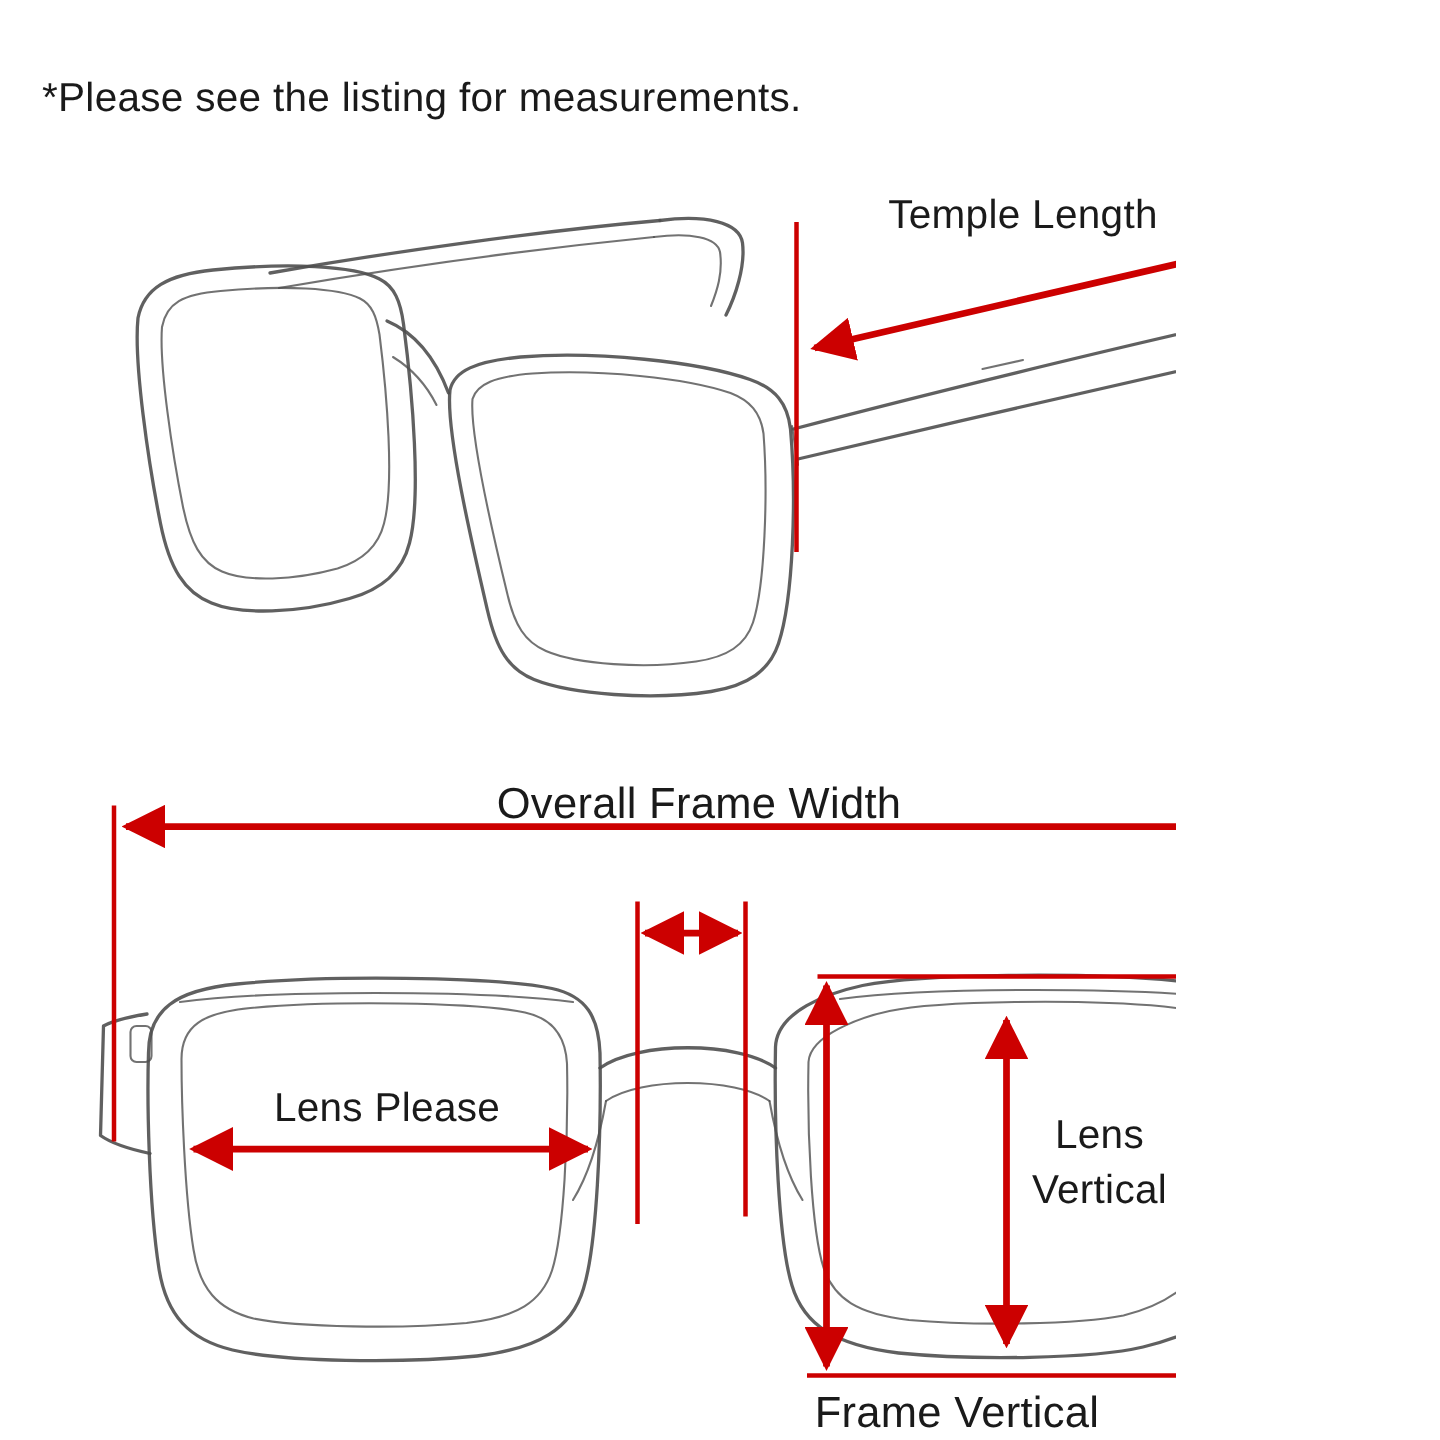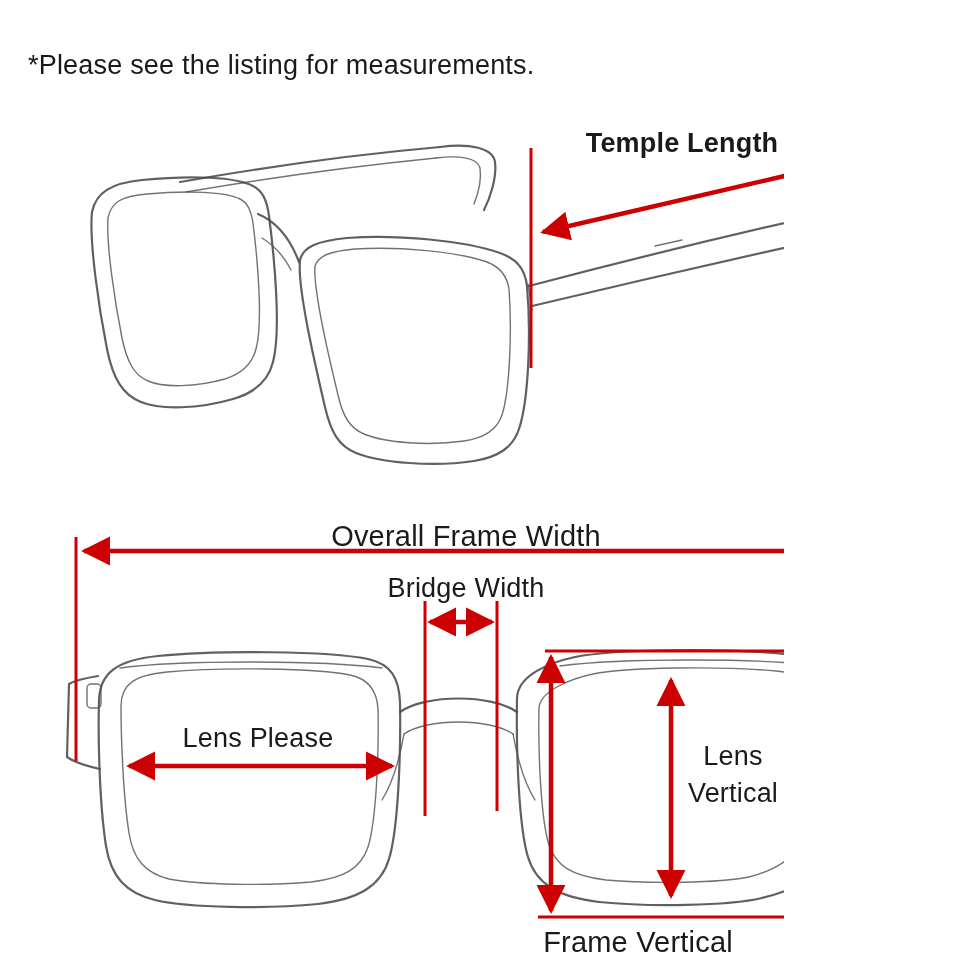--- a/index.html
+++ b/index.html
@@ -26,21 +26,21 @@
 
   .note {
     position: absolute; left: 28px; top: 50px;
     font-size: 27px; color: var(--text); letter-spacing: 0.2px;
   }
   .label {
     position: absolute; text-align: center;
     font-size: 27px; color: var(--text); letter-spacing: 0.2px;
     line-height: 1.25;
   }
-  .lbl-temple  { left: 572px; top: 127px; width: 220px; font-weight: bold; }
+  .lbl-temple  { left: 572px; top: 127px; width: 220px; }
   .lbl-ofw     { left: 300px; top: 502px; width: 332px; font-size: 29px; margin-top: 16px; }
   .lbl-bw      { left: 366px; top: 572px; width: 200px; }
   .lbl-lw      { left: 172px; top: 722px; width: 172px; }
   .lbl-lv      { left: 671px; top: 738px; width: 124px; line-height: 37px; }
   .lbl-fv      { left: 526px; top: 924px; width: 224px; font-size: 29px; }
 
   
   .sk   { stroke: var(--sketch); fill: none; stroke-linecap: round; stroke-linejoin: round; }
   .sk-2 { stroke-width: 2.2; opacity: 0.9; }
   .sk-1 { stroke-width: 1.4; opacity: 0.8; }
@@ -139,20 +139,19 @@
       <line class="red red-thick" x1="551" y1="657" x2="551" y2="911" marker-start="url(#ah)" marker-end="url(#ah)"></line>
     </g>
   </svg>
 
   <div class="note">*Please see the listing for measurements.</div>
 
   <div class="label lbl-temple">Temple Length</div>
 
   <div class="label lbl-ofw">Overall Frame Width</div>
 
-  <div class="label lbl-bw">Bridge Width</div>
 
   <div class="label lbl-lw">Lens Please</div>
 
   <div class="label lbl-fv">Frame Vertical</div>
 
   <div class="label lbl-lv">Lens Vertical</div>
 </div>
 
 </body></html>

